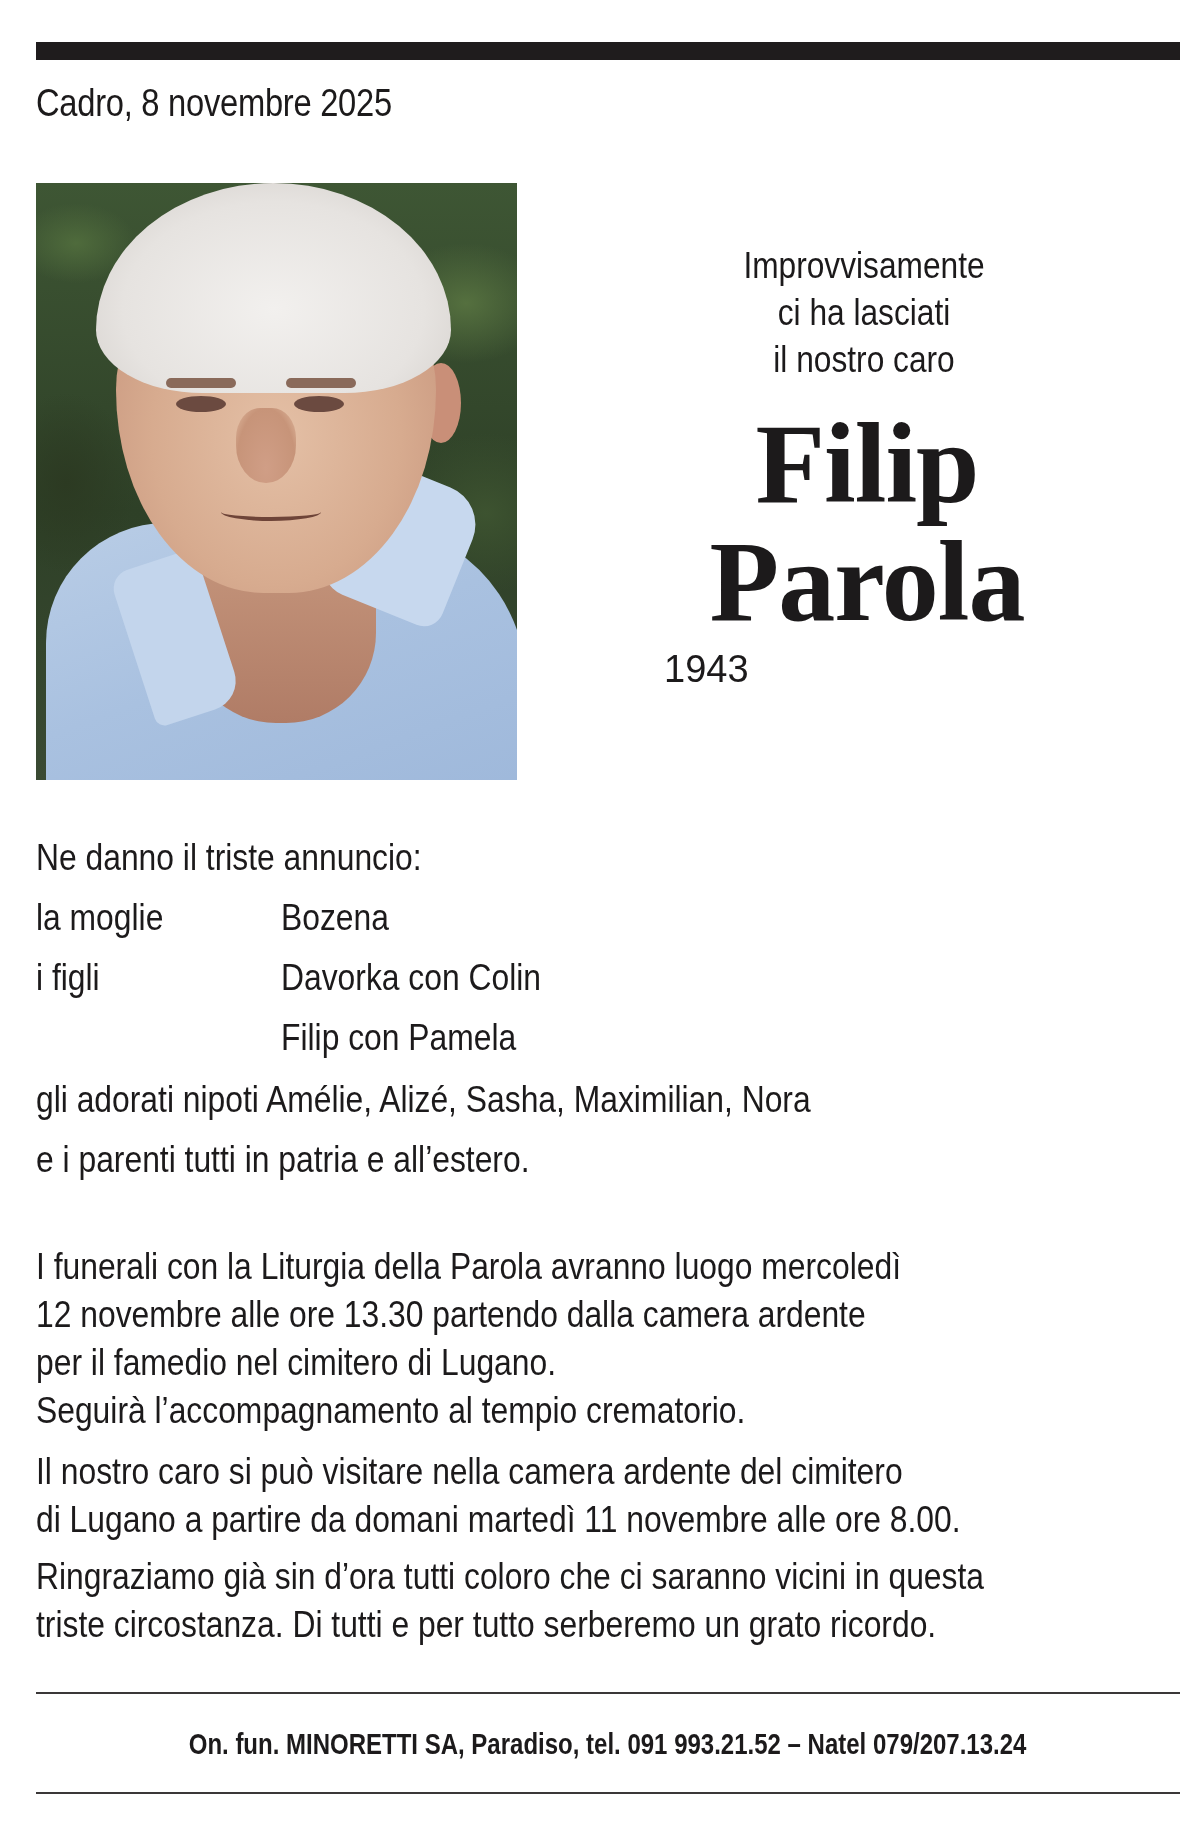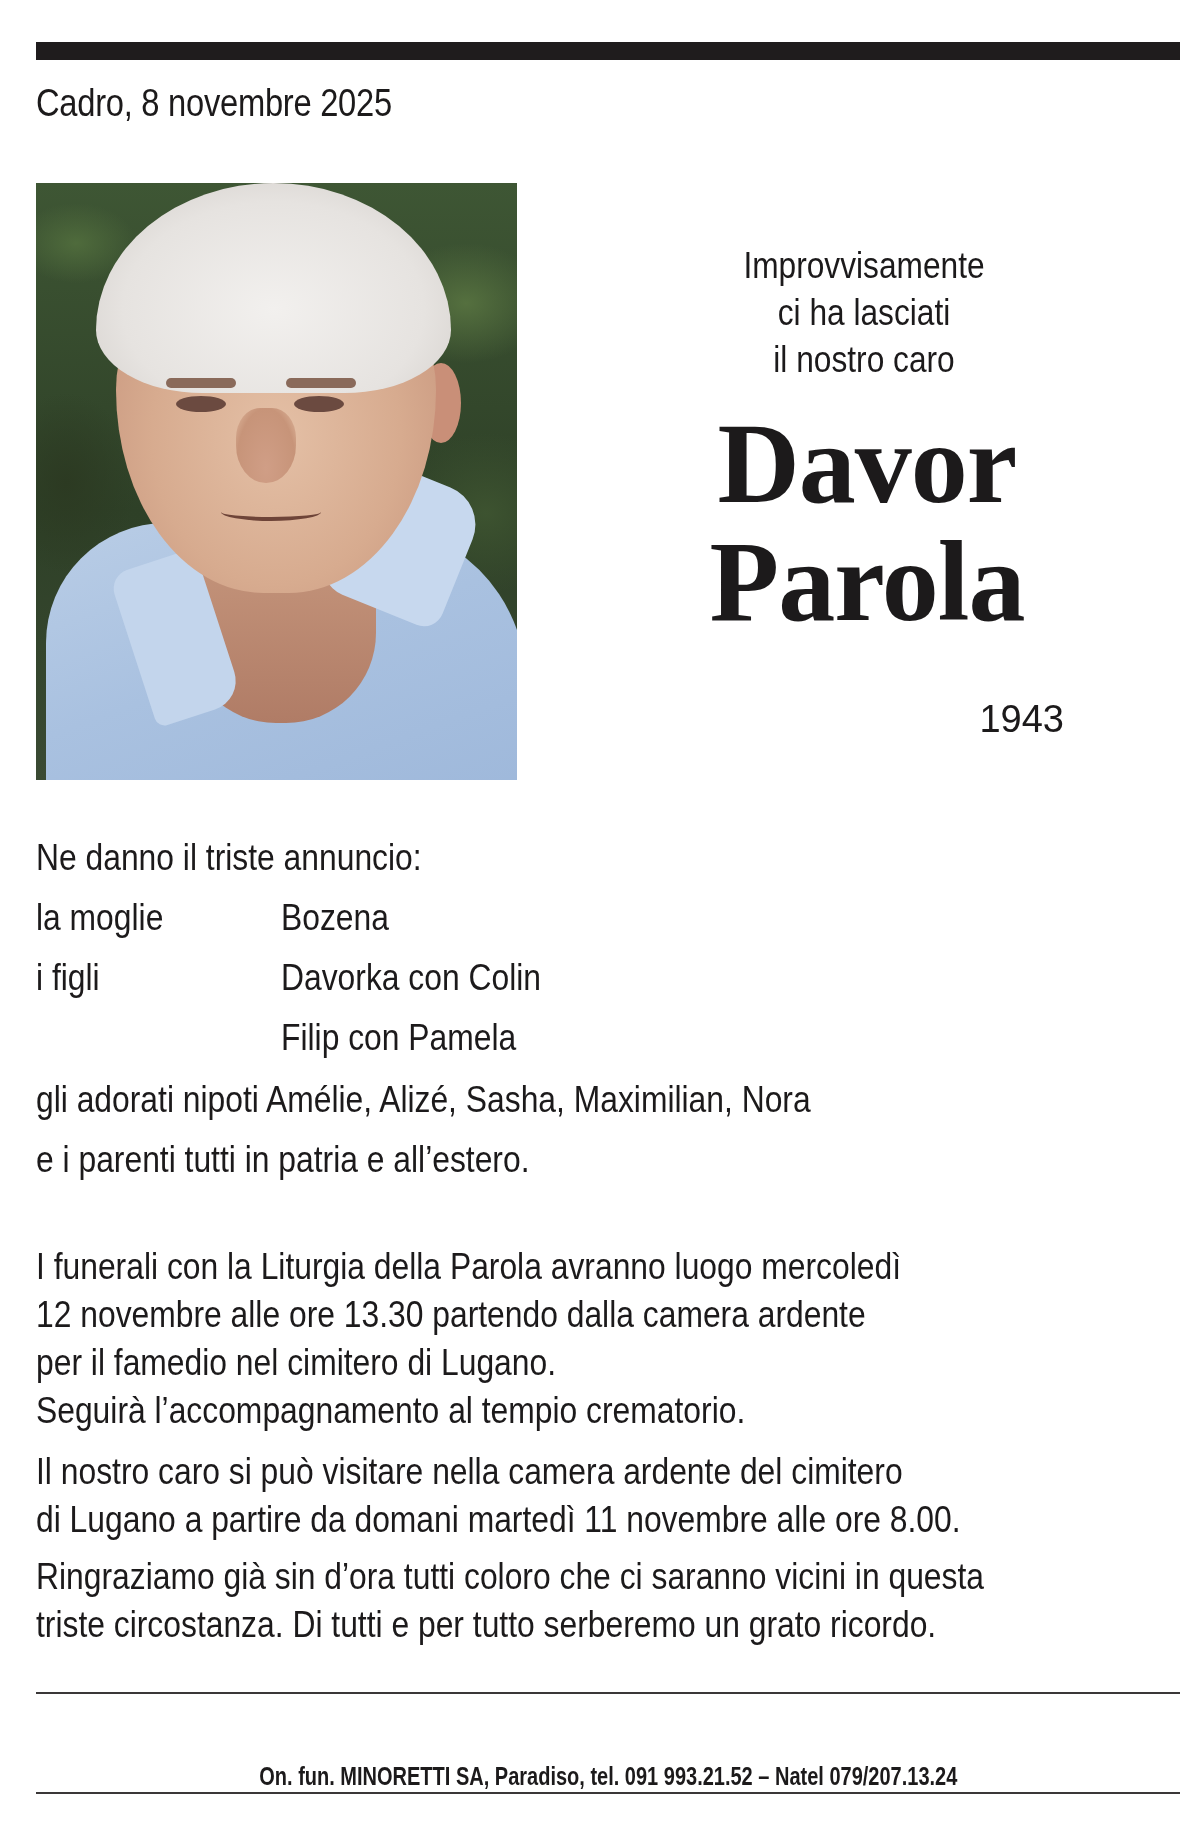--- a/index.html
+++ b/index.html
@@ -114,22 +114,22 @@
       left: 620px; width: 494px; text-align: center;
       font-family: "Liberation Serif", serif;
       font-weight: bold;
       font-size: 114px;
       line-height: 118px;
       letter-spacing: -1px;
     }
     .name-first { top: 405px; }
     .name-last { top: 523px; }
     .year {
-      left: 664px; width: 400px; top: 696px;
-      text-align: right;
+      left: 664px; width: 400px; top: 646px;
+      text-align: left;
       font-size: 38px; line-height: 46px;
     }
     
     .body-text {
       font-size: 37px; line-height: 48px;
     }
     .row { left: 36px; }
     .rel-label { left: 36px; }
     .rel-name { left: 281px; }
     .fam-intro { top: 834px; }
@@ -145,21 +145,21 @@
     .para .line { display: block; }
     .rule {
       left: 36px; width: 1144px; height: 2px; background: #3a3738;
     }
     .rule-top { top: 1692px; }
     .rule-bottom { top: 1792px; }
     .footer {
       left: 36px; width: 1144px; top: 1722px;
       text-align: center;
       font-weight: bold;
-      font-size: 25px; line-height: 44px; margin-top: 32px;
+      font-size: 30px; line-height: 44px;
     }
     .footer span {
       display: inline-block;
       transform: scaleX(0.8);
       white-space: nowrap;
     }
   </style>
 </head>
 <body>
 
@@ -182,21 +182,21 @@
   <div class="nose"></div>
   <div class="mouth"></div>
 </div>
 
 <div class="abs intro">
   <span class="line">Improvvisamente</span>
   <span class="line">ci ha lasciati</span>
   <span class="line">il nostro caro</span>
 </div>
 
-<div class="abs name name-first">Davor</div>
+<div class="abs name name-first">Filip</div>
 <div class="abs name name-last">Parola</div>
 
 <div class="abs year">1943</div>
 
 <div class="abs body-text cond row fam-intro">Ne danno il triste annuncio:</div>
 
 <div class="abs body-text cond rel-label r-moglie">la moglie</div>
 <div class="abs body-text cond rel-name r-moglie">Bozena</div>
 
 <div class="abs body-text cond rel-label r-figli">i figli</div>

